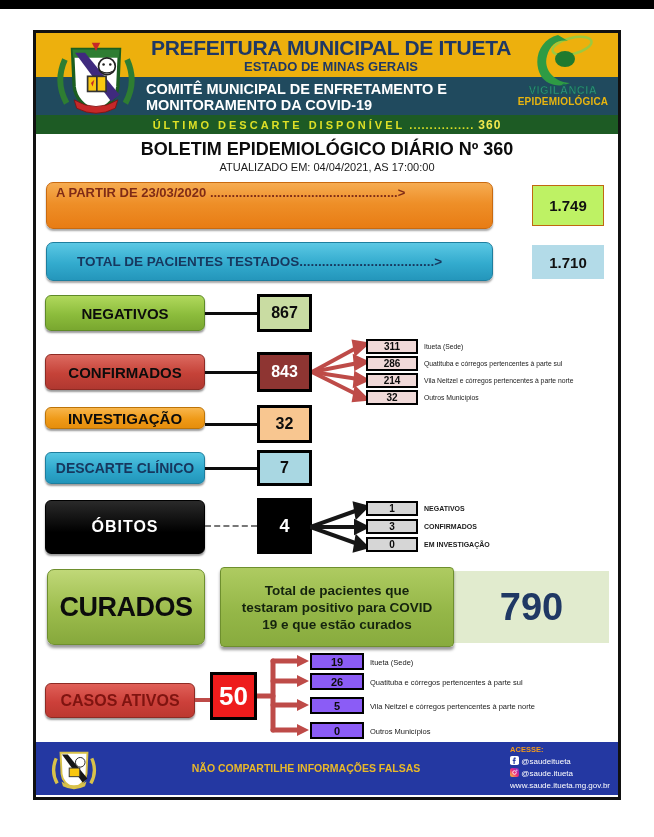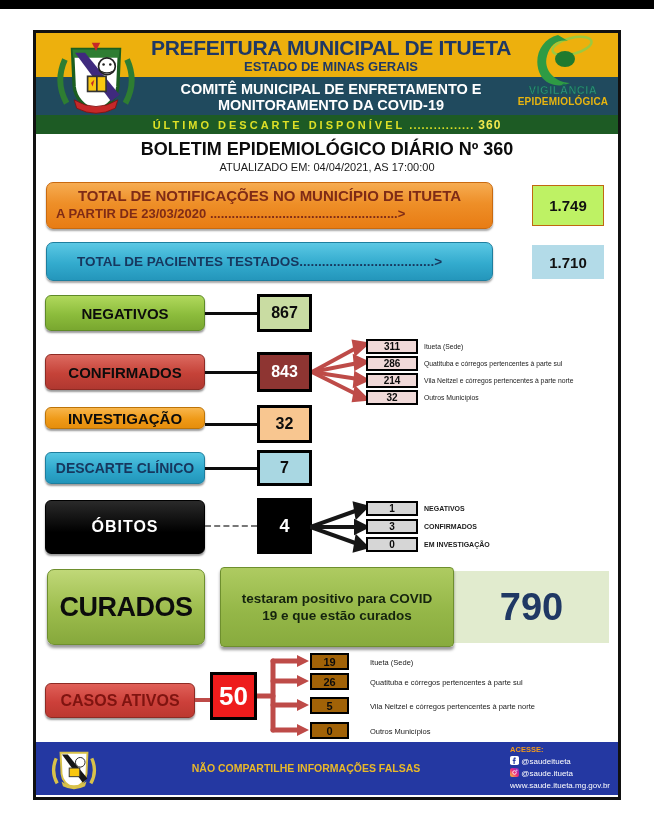--- a/index.html
+++ b/index.html
@@ -8,21 +8,21 @@
   .page { position:relative; width:654px; height:837px; background:#fff; overflow:hidden; }
   .topstrip { position:absolute; left:0; top:0; width:654px; height:9px; background:#000; }
   .doc { position:absolute; left:33px; top:30px; width:588px; height:770px; background:#fff; border:3px solid #111; }
 
   
   .band-yellow { position:absolute; left:0; top:0; width:582px; height:44px; background:#EDB00D; }
   .band-navy   { position:absolute; left:0; top:44px; width:582px; height:38px; background:#204A5E; }
   .band-green  { position:absolute; left:0; top:82px; width:582px; height:19px; background:#1D5B24; display:flex; align-items:center; justify-content:center; }
   .hdr-title { position:absolute; left:110px; top:3px; width:370px; text-align:center; font-size:21px; font-weight:bold; color:#1F3864; letter-spacing:-0.3px; }
   .hdr-sub   { position:absolute; left:110px; top:26px; width:370px; text-align:center; font-size:13px; font-weight:bold; color:#1F3864; }
-  .committee { position:absolute; left:110px; top:48px; width:370px; text-align:center; color:#fff; font-weight:bold; font-size:14.5px; line-height:16px; }
+  .committee { position:absolute; left:110px; top:48px; width:370px; text-align:left; color:#fff; font-weight:bold; font-size:14.5px; line-height:16px; }
   .lastbul { font-size:11px; font-weight:bold; color:#DDE026; letter-spacing:3px; }
   .lastbul .dots { letter-spacing:1px; }
   .lastbul .num { letter-spacing:1px; font-size:12px; color:#F2E94E; }
   .crest { position:absolute; left:18px; top:3px; width:84px; height:84px; z-index:5; }
   .vig { position:absolute; right:2px; top:1px; width:106px; height:80px; z-index:5; text-align:center; }
   .vig-word1 { font-size:11px; font-weight:bold; color:#2E8F7F; -webkit-text-stroke:0.5px #145A4A; letter-spacing:0.5px; margin-top:-6px; }
   .vig-word2 { font-size:10px; font-weight:bold; color:#E8B50F; letter-spacing:0.2px; }
 
   
   .main-title { position:absolute; left:0; top:106px; width:582px; text-align:center; font-size:18px; font-weight:bold; color:#0c0c0c; }
@@ -62,21 +62,21 @@
   .vbox-7   { top:417px; height:36px; background:#A9D7E2; color:#0c0c0c; }
   .vbox-4   { top:465px; height:56px; background:#000; color:#fff; font-size:18px; }
   .vbox-50  { left:174px; top:639px; width:47px; height:48px; background:#EE1C1C; color:#fff; font-size:26px; border:3px solid #000; position:absolute; display:flex; align-items:center; justify-content:center; font-weight:bold; }
 
   .mini { position:absolute; width:52px; height:15px; border:2px solid #000; display:flex; align-items:center; justify-content:center; font-weight:bold; font-size:10px; color:#0c0c0c; }
   .mini-pink { background:#F0D9D8; }
   .mini-gray { background:#D6D6D6; }
   .mini-lbl { position:absolute; font-size:6.8px; color:#1a1a1a; white-space:nowrap; }
   .mini-lbl-caps { font-weight:bold; font-size:7px; }
 
-  .mini-big { position:absolute; width:39px; height:17px; border:2px solid #000; background:#a16207; display:flex; align-items:center; justify-content:center; font-weight:bold; font-size:11px; color:#0c0c0c; }
+  .mini-big { position:absolute; width:54px; height:17px; border:2px solid #000; background:#8b5cf6; display:flex; align-items:center; justify-content:center; font-weight:bold; font-size:11px; color:#0c0c0c; }
 
   
   .curados-btn { position:absolute; left:11px; top:536px; width:158px; height:76px; border-radius:7px;
     background:linear-gradient(180deg,#C0D878 0%, #9CBC4C 55%, #86A83C 100%); border:1px solid #6E8F2E;
     box-shadow:0 3px 3px rgba(0,0,0,.4); display:flex; align-items:center; justify-content:center;
     font-weight:bold; font-size:27px; color:#0c0c0c; letter-spacing:-0.5px; }
   .curados-panel { position:absolute; left:418px; top:538px; width:155px; height:72px; background:#E1EBCE;
     display:flex; align-items:center; justify-content:center; font-weight:bold; font-size:38px; color:#1F3864; }
   .curados-mid { position:absolute; left:184px; top:534px; width:234px; height:80px; border-radius:4px;
     background:linear-gradient(180deg,#AECB61 0%, #95B748 55%, #88AB3E 100%); border:1px solid #6E8F2E;
@@ -144,21 +144,20 @@
         <ellipse cx="37" cy="25" rx="10" ry="8" fill="#1E7A2E"></ellipse>
       </svg>
       <div class="vig-word1">VIGILÂNCIA</div>
       <div class="vig-word2">EPIDEMIOLÓGICA</div>
     </div>
 
     <div class="main-title">BOLETIM EPIDEMIOLÓGICO DIÁRIO Nº 360</div>
     <div class="updated">ATUALIZADO EM: 04/04/2021, AS 17:00:00</div>
 
     <div class="bar bar-orange">
-      <div class="l1">TOTAL DE NOTIFICAÇÕES NO MUNICÍPIO DE ITUETA</div>
       <div class="l2">A PARTIR DE 23/03/2020 ....................................................&gt;</div>
     </div>
     <div class="valbox val-1749">1.749</div>
 
     <div class="bar bar-blue">
       <div class="l1">TOTAL DE PACIENTES TESTADOS....................................&gt;</div>
     </div>
     <div class="valbox val-1710">1.710</div>
 
     <div class="stat-btn btn-green">NEGATIVOS</div>
@@ -217,20 +216,21 @@
     <div class="mini mini-gray" style="left:330px; top:468px;">1</div>
     <div class="mini mini-gray" style="left:330px; top:486px;">3</div>
     <div class="mini mini-gray" style="left:330px; top:504px;">0</div>
     <div class="mini-lbl mini-lbl-caps" style="left:388px; top:472px;">NEGATIVOS</div>
     <div class="mini-lbl mini-lbl-caps" style="left:388px; top:490px;">CONFIRMADOS</div>
     <div class="mini-lbl mini-lbl-caps" style="left:388px; top:508px;">EM INVESTIGAÇÃO</div>
 
     <div class="curados-panel">790</div>
     <div class="curados-btn">CURADOS</div>
     <div class="curados-mid">
+      <div>Total de pacientes que</div>
       <div>testaram positivo para COVID</div>
       <div>19 e que estão curados</div>
     </div>
 
     <div class="casos-btn">CASOS ATIVOS</div>
     <div class="casos-conn"></div>
     <div class="vbox-50">50</div>
 
     <svg style="position:absolute; left:221px; top:612px;" width="56" height="100">
       <g stroke="#BE4B48" stroke-width="5" fill="none" stroke-linejoin="round" stroke-linecap="round">

